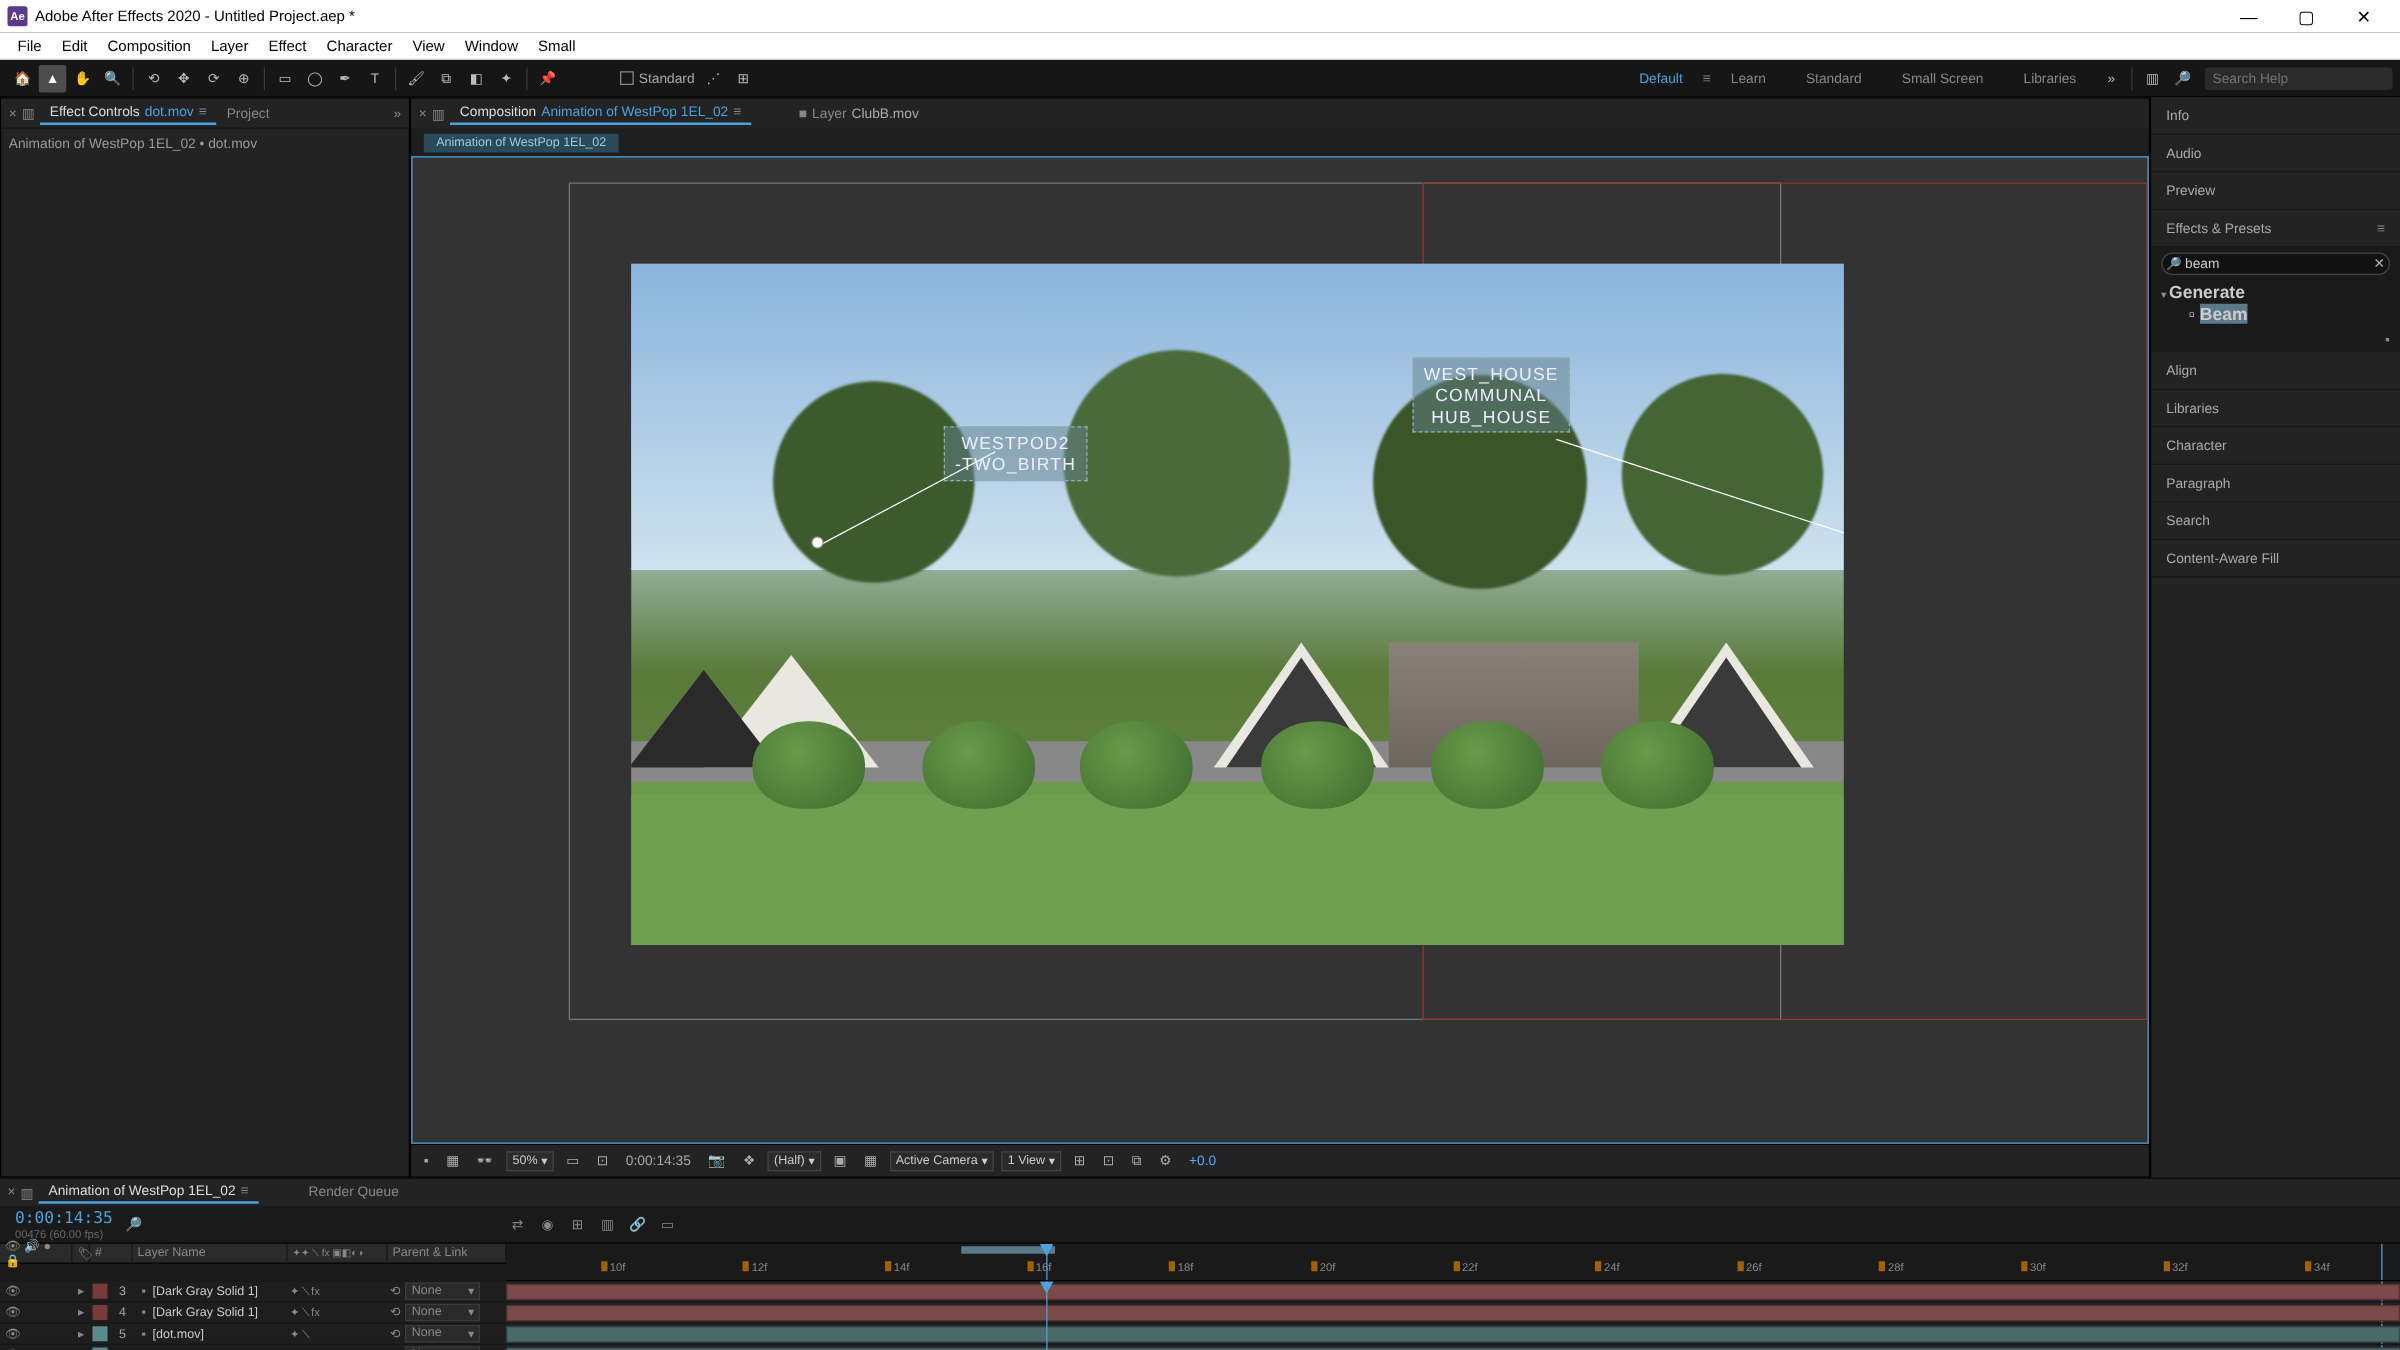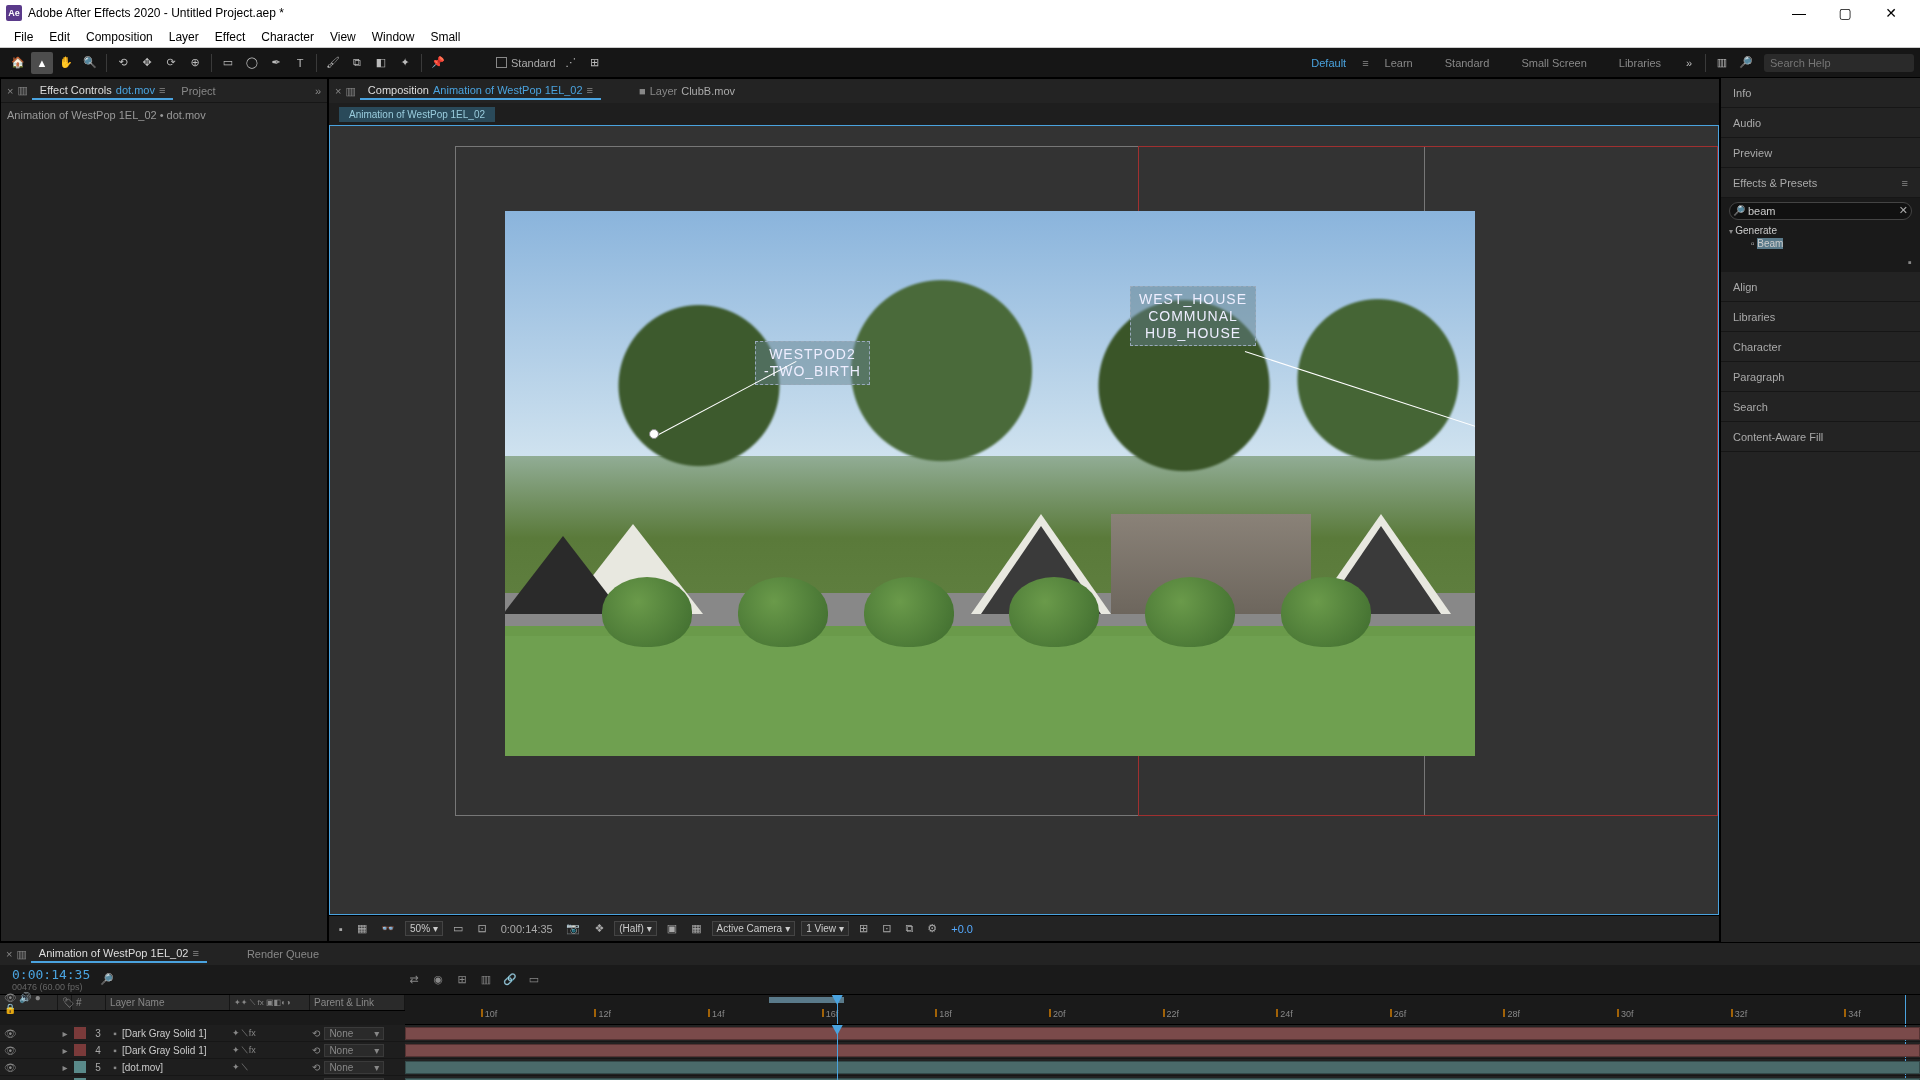--- a/index.html
+++ b/index.html
@@ -77,21 +77,21 @@
 .redline { position:absolute; right:0; border:1px solid #a03030; }
 
 
 .rpanel { height: 30px; display: flex; align-items: center; padding: 0 12px; color: #aaa; border-bottom: 1px solid #161616; background:#232323; }
 .rpanel.expanded { background:#232323; }
 .ep-body { background:#1a1a1a; padding: 4px 8px; }
 .ep-search { width:100%; background:#111; border:1px solid #444; color:#ccc; padding:2px 18px 2px 18px; font-size:11px; border-radius: 10px; }
 .ep-searchwrap { position:relative; }
 .ep-searchwrap .mag { position:absolute; left:4px; top:3px; color:#888; font-size:10px; }
 .ep-searchwrap .clr { position:absolute; right:4px; top:2px; color:#aaa; font-size:11px; }
-.ep-tree { margin-top:4px; font-size:10px; }
+.ep-tree { margin-top:4px; font-size:14px;font-weight:bold; }
 .ep-tree .cat { color:#ccc; padding:1px 0; }
 .ep-tree .cat::before { content:'▾ '; color:#888; font-size:8px; }
 .ep-tree .item { padding:1px 0 1px 22px; color:#ccc; }
 .ep-tree .item .hl { background:#5a7a8a; }
 
 
 .bottom { height: 214px; background: #1a1a1a; border-top: 1px solid #000; display:flex; flex-direction:column; }
 .tl-tabs { height: 22px; display:flex; align-items:center; padding: 0 6px; background:#232323; }
 .tl-head { height: 30px; display:flex; align-items:center; background:#1a1a1a; border-bottom:1px solid #000; }
 .tl-time { width: 90px; padding-left: 12px; }
@@ -117,21 +117,21 @@
 .layer-row .ico { width: 14px; color:#888; text-align:center; }
 .layer-row .name { width: 110px; color:#ccc; overflow:hidden; white-space:nowrap; }
 .layer-row .switches { width: 80px; display:flex; gap:1px; color:#888; font-size:9px; }
 .layer-row .parent { flex:1; display:flex; align-items:center; gap:4px; color:#888; }
 .layer-row .parent .dd { background:#2a2a2a; border:1px solid #3a3a3a; padding:0 4px; width:60px; font-size:10px; display:flex; justify-content:space-between; }
 
 .track { height: 17px; border-bottom:1px solid #161616; position:relative; }
 .bar { position:absolute; top:2px; height:13px; border:1px solid rgba(0,0,0,0.3); }
 
 .ruler { height: 30px; background:#1a1a1a; position:relative; border-bottom:1px solid #000; font-size:9px; color:#888; }
-.ruler .tick { position:absolute; top:14px; border-left:2px solid #a16207; height:8px; padding-left:2px; }
+.ruler .tick { position:absolute; top:14px; border-left:5px solid #a16207; height:8px; padding-left:2px; }
 .ruler .wa { position:absolute; top:2px; height:6px; background:#5a7a8a; }
 .playhead { position:absolute; top:0; bottom:0; width:1px; background:#4aa3df; z-index:5; }
 .playhead::before { content:''; position:absolute; top:0; left:-5px; width:11px; height:10px; background:#4aa3df; clip-path: polygon(0 0, 100% 0, 50% 100%); }
 .endmark { position:absolute; top:0; bottom:0; width:1px; background:#4aa3df; }
 </style>
 </head>
 <body>
 
 <div class="titlebar">
   <div class="ae-logo">Ae</div>

